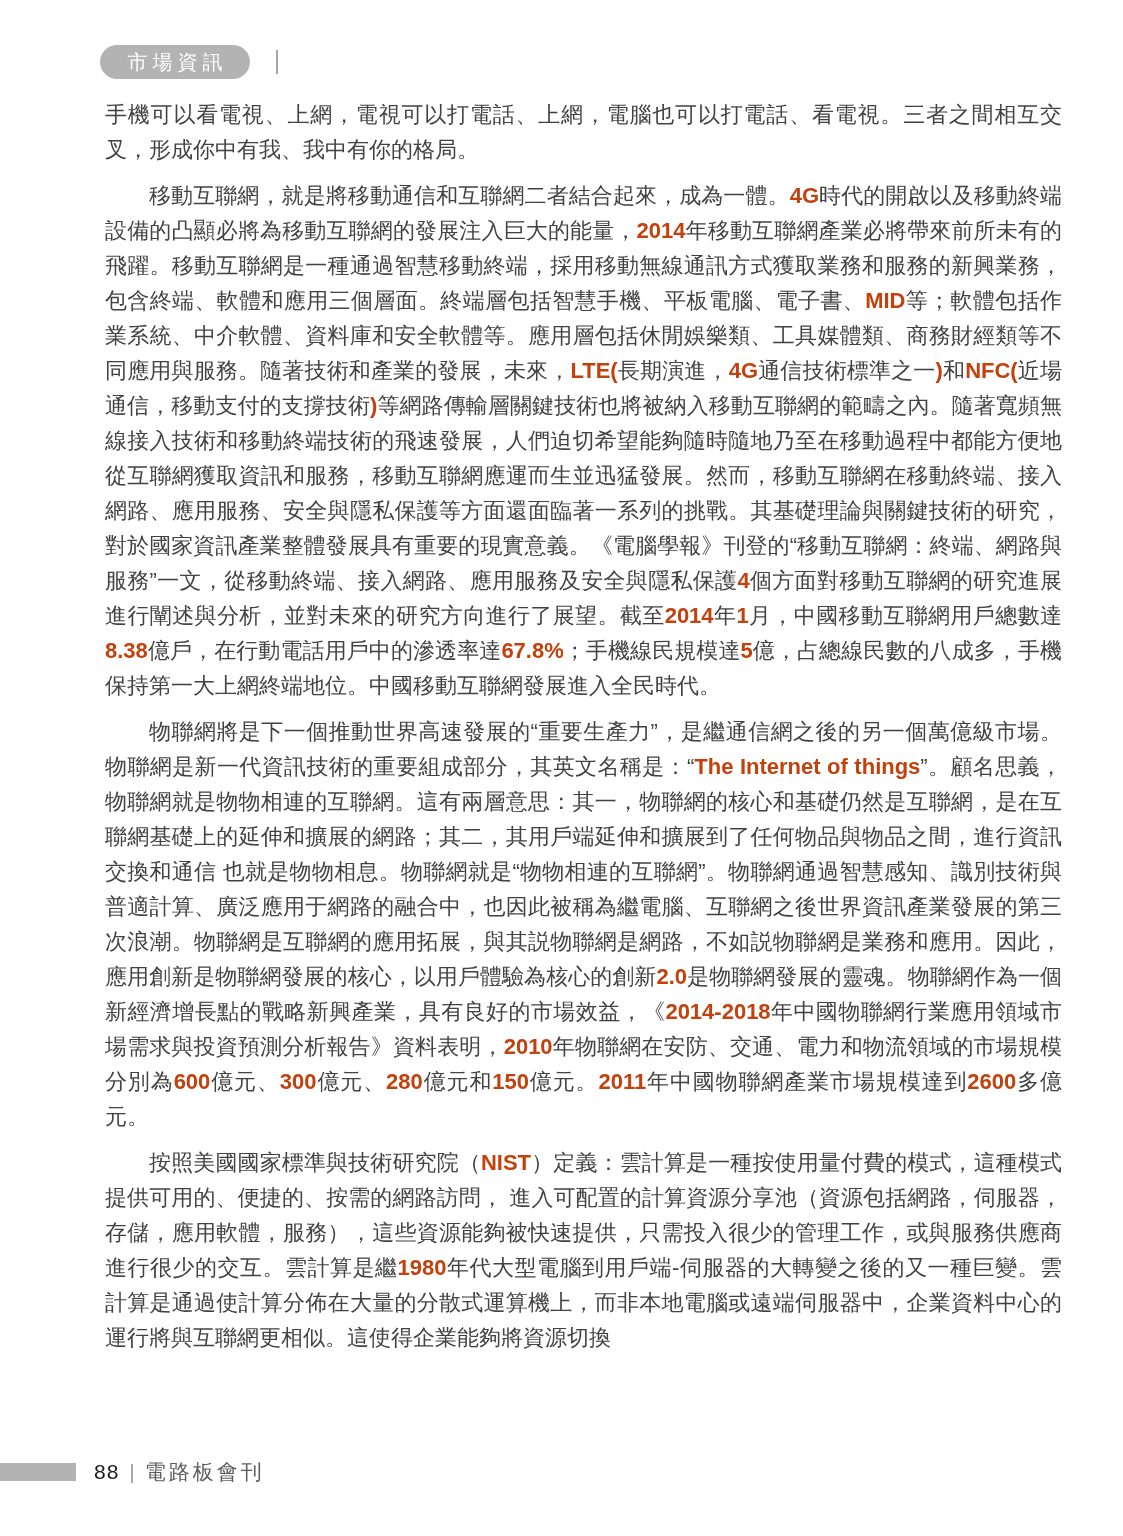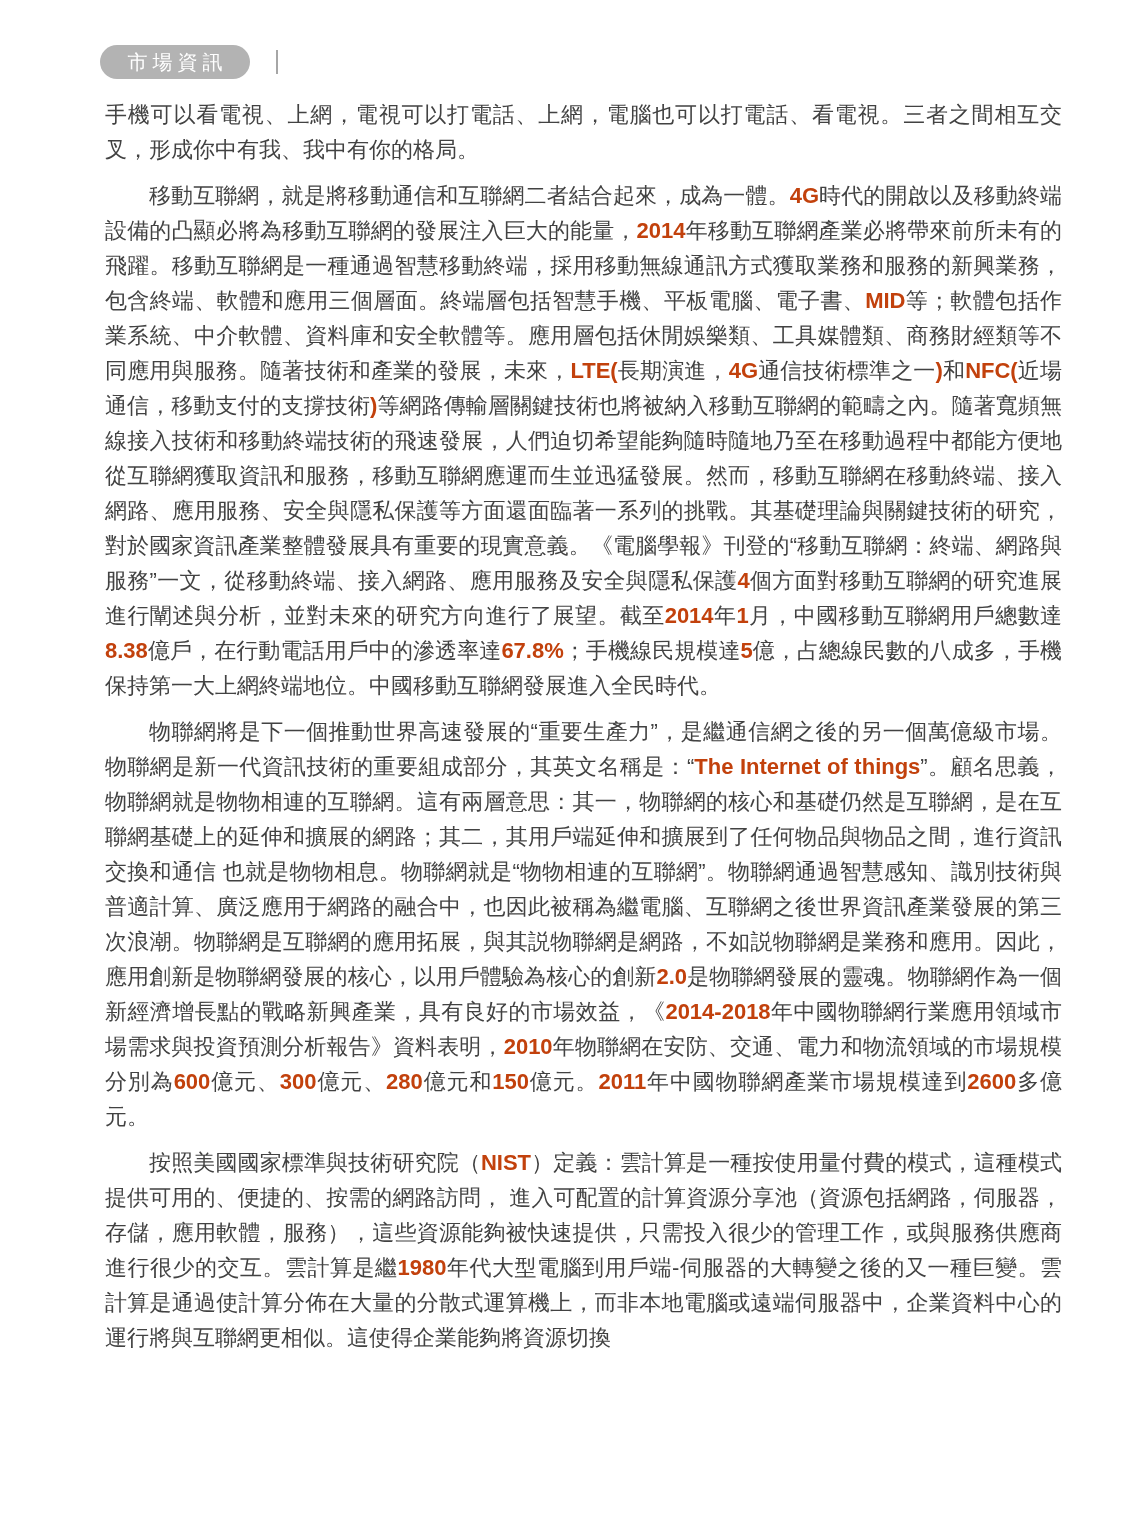--- a/index.html
+++ b/index.html
@@ -91,14 +91,20 @@
     <div class="title-divider"></div>
   </div>
 
   <div class="article-body">
       <p class="para"><span class="run">手機可以看電視、上網，電視可以打電話、上網，電腦也可以打電話、看電視。三者之間相互交叉，形成你中有我、我中有你的格局。</span></p>
       <p class="para indent"><span class="run">移動互聯網，就是將移動通信和互聯網二者結合起來，成為一體。</span><span class="run bold">4G</span><span class="run">時代的開啟以及移動終端設備的凸顯必將為移動互聯網的發展注入巨大的能量，</span><span class="run bold">2014</span><span class="run">年移動互聯網產業必將帶來前所未有的飛躍。移動互聯網是一種通過智慧移動終端，採用移動無線通訊方式獲取業務和服務的新興業務，包含終端、軟體和應用三個層面。終端層包括智慧手機、平板電腦、電子書、</span><span class="run bold">MID</span><span class="run">等；軟體包括作業系統、中介軟體、資料庫和安全軟體等。應用層包括休閒娛樂類、工具媒體類、商務財經類等不同應用與服務。隨著技術和產業的發展，未來，</span><span class="run bold">LTE(</span><span class="run">長期演進，</span><span class="run bold">4G</span><span class="run">通信技術標準之一</span><span class="run bold">)</span><span class="run">和</span><span class="run bold">NFC(</span><span class="run">近場通信，移動支付的支撐技術</span><span class="run bold">)</span><span class="run">等網路傳輸層關鍵技術也將被納入移動互聯網的範疇之內。隨著寬頻無線接入技術和移動終端技術的飛速發展，人們迫切希望能夠隨時隨地乃至在移動過程中都能方便地從互聯網獲取資訊和服務，移動互聯網應運而生並迅猛發展。然而，移動互聯網在移動終端、接入網路、應用服務、安全與隱私保護等方面還面臨著一系列的挑戰。其基礎理論與關鍵技術的研究，對於國家資訊產業整體發展具有重要的現實意義。《電腦學報》刊登的“移動互聯網：終端、網路與服務”一文，從移動終端、接入網路、應用服務及安全與隱私保護</span><span class="run bold">4</span><span class="run">個方面對移動互聯網的研究進展進行闡述與分析，並對未來的研究方向進行了展望。截至</span><span class="run bold">2014</span><span class="run">年</span><span class="run bold">1</span><span class="run">月，中國移動互聯網用戶總數達</span><span class="run bold">8.38</span><span class="run">億戶，在行動電話用戶中的滲透率達</span><span class="run bold">67.8%</span><span class="run">；手機線民規模達</span><span class="run bold">5</span><span class="run">億，占總線民數的八成多，手機保持第一大上網終端地位。中國移動互聯網發展進入全民時代。</span></p>
       <p class="para indent"><span class="run">物聯網將是下一個推動世界高速發展的“重要生產力”，是繼通信網之後的另一個萬億級市場。物聯網是新一代資訊技術的重要組成部分，其英文名稱是：“</span><span class="run bold">The Internet of things</span><span class="run">”。顧名思義，物聯網就是物物相連的互聯網。這有兩層意思：其一，物聯網的核心和基礎仍然是互聯網，是在互聯網基礎上的延伸和擴展的網路；其二，其用戶端延伸和擴展到了任何物品與物品之間，進行資訊交換和通信 也就是物物相息。物聯網就是“物物相連的互聯網”。物聯網通過智慧感知、識別技術與普適計算、廣泛應用于網路的融合中，也因此被稱為繼電腦、互聯網之後世界資訊產業發展的第三次浪潮。物聯網是互聯網的應用拓展，與其説物聯網是網路，不如説物聯網是業務和應用。因此，應用創新是物聯網發展的核心，以用戶體驗為核心的創新</span><span class="run bold">2.0</span><span class="run">是物聯網發展的靈魂。物聯網作為一個新經濟增長點的戰略新興產業，具有良好的市場效益，《</span><span class="run bold">2014-2018</span><span class="run">年中國物聯網行業應用領域市場需求與投資預測分析報告》資料表明，</span><span class="run bold">2010</span><span class="run">年物聯網在安防、交通、電力和物流領域的市場規模分別為</span><span class="run bold">600</span><span class="run">億元、</span><span class="run bold">300</span><span class="run">億元、</span><span class="run bold">280</span><span class="run">億元和</span><span class="run bold">150</span><span class="run">億元。</span><span class="run bold">2011</span><span class="run">年中國物聯網產業市場規模達到</span><span class="run bold">2600</span><span class="run">多億元。</span></p>
       <p class="para indent"><span class="run">按照美國國家標準與技術研究院（</span><span class="run bold">NIST</span><span class="run">）定義：雲計算是一種按使用量付費的模式，這種模式提供可用的、便捷的、按需的網路訪問， 進入可配置的計算資源分享池（資源包括網路，伺服器，存儲，應用軟體，服務），這些資源能夠被快速提供，只需投入很少的管理工作，或與服務供應商進行很少的交互。雲計算是繼</span><span class="run bold">1980</span><span class="run">年代大型電腦到用戶端-伺服器的大轉變之後的又一種巨變。雲計算是通過使計算分佈在大量的分散式運算機上，而非本地電腦或遠端伺服器中，企業資料中心的運行將與互聯網更相似。這使得企業能夠將資源切換</span></p>
     </div>
 
+  <div class="page-footer">
+    <div class="footer-bar"></div>
+    <span class="page-number">88</span>
+    <span class="footer-divider">|</span>
+    <span class="journal-title">電路板會刊</span>
+  </div>
 
 </div>
 
 </body></html>

